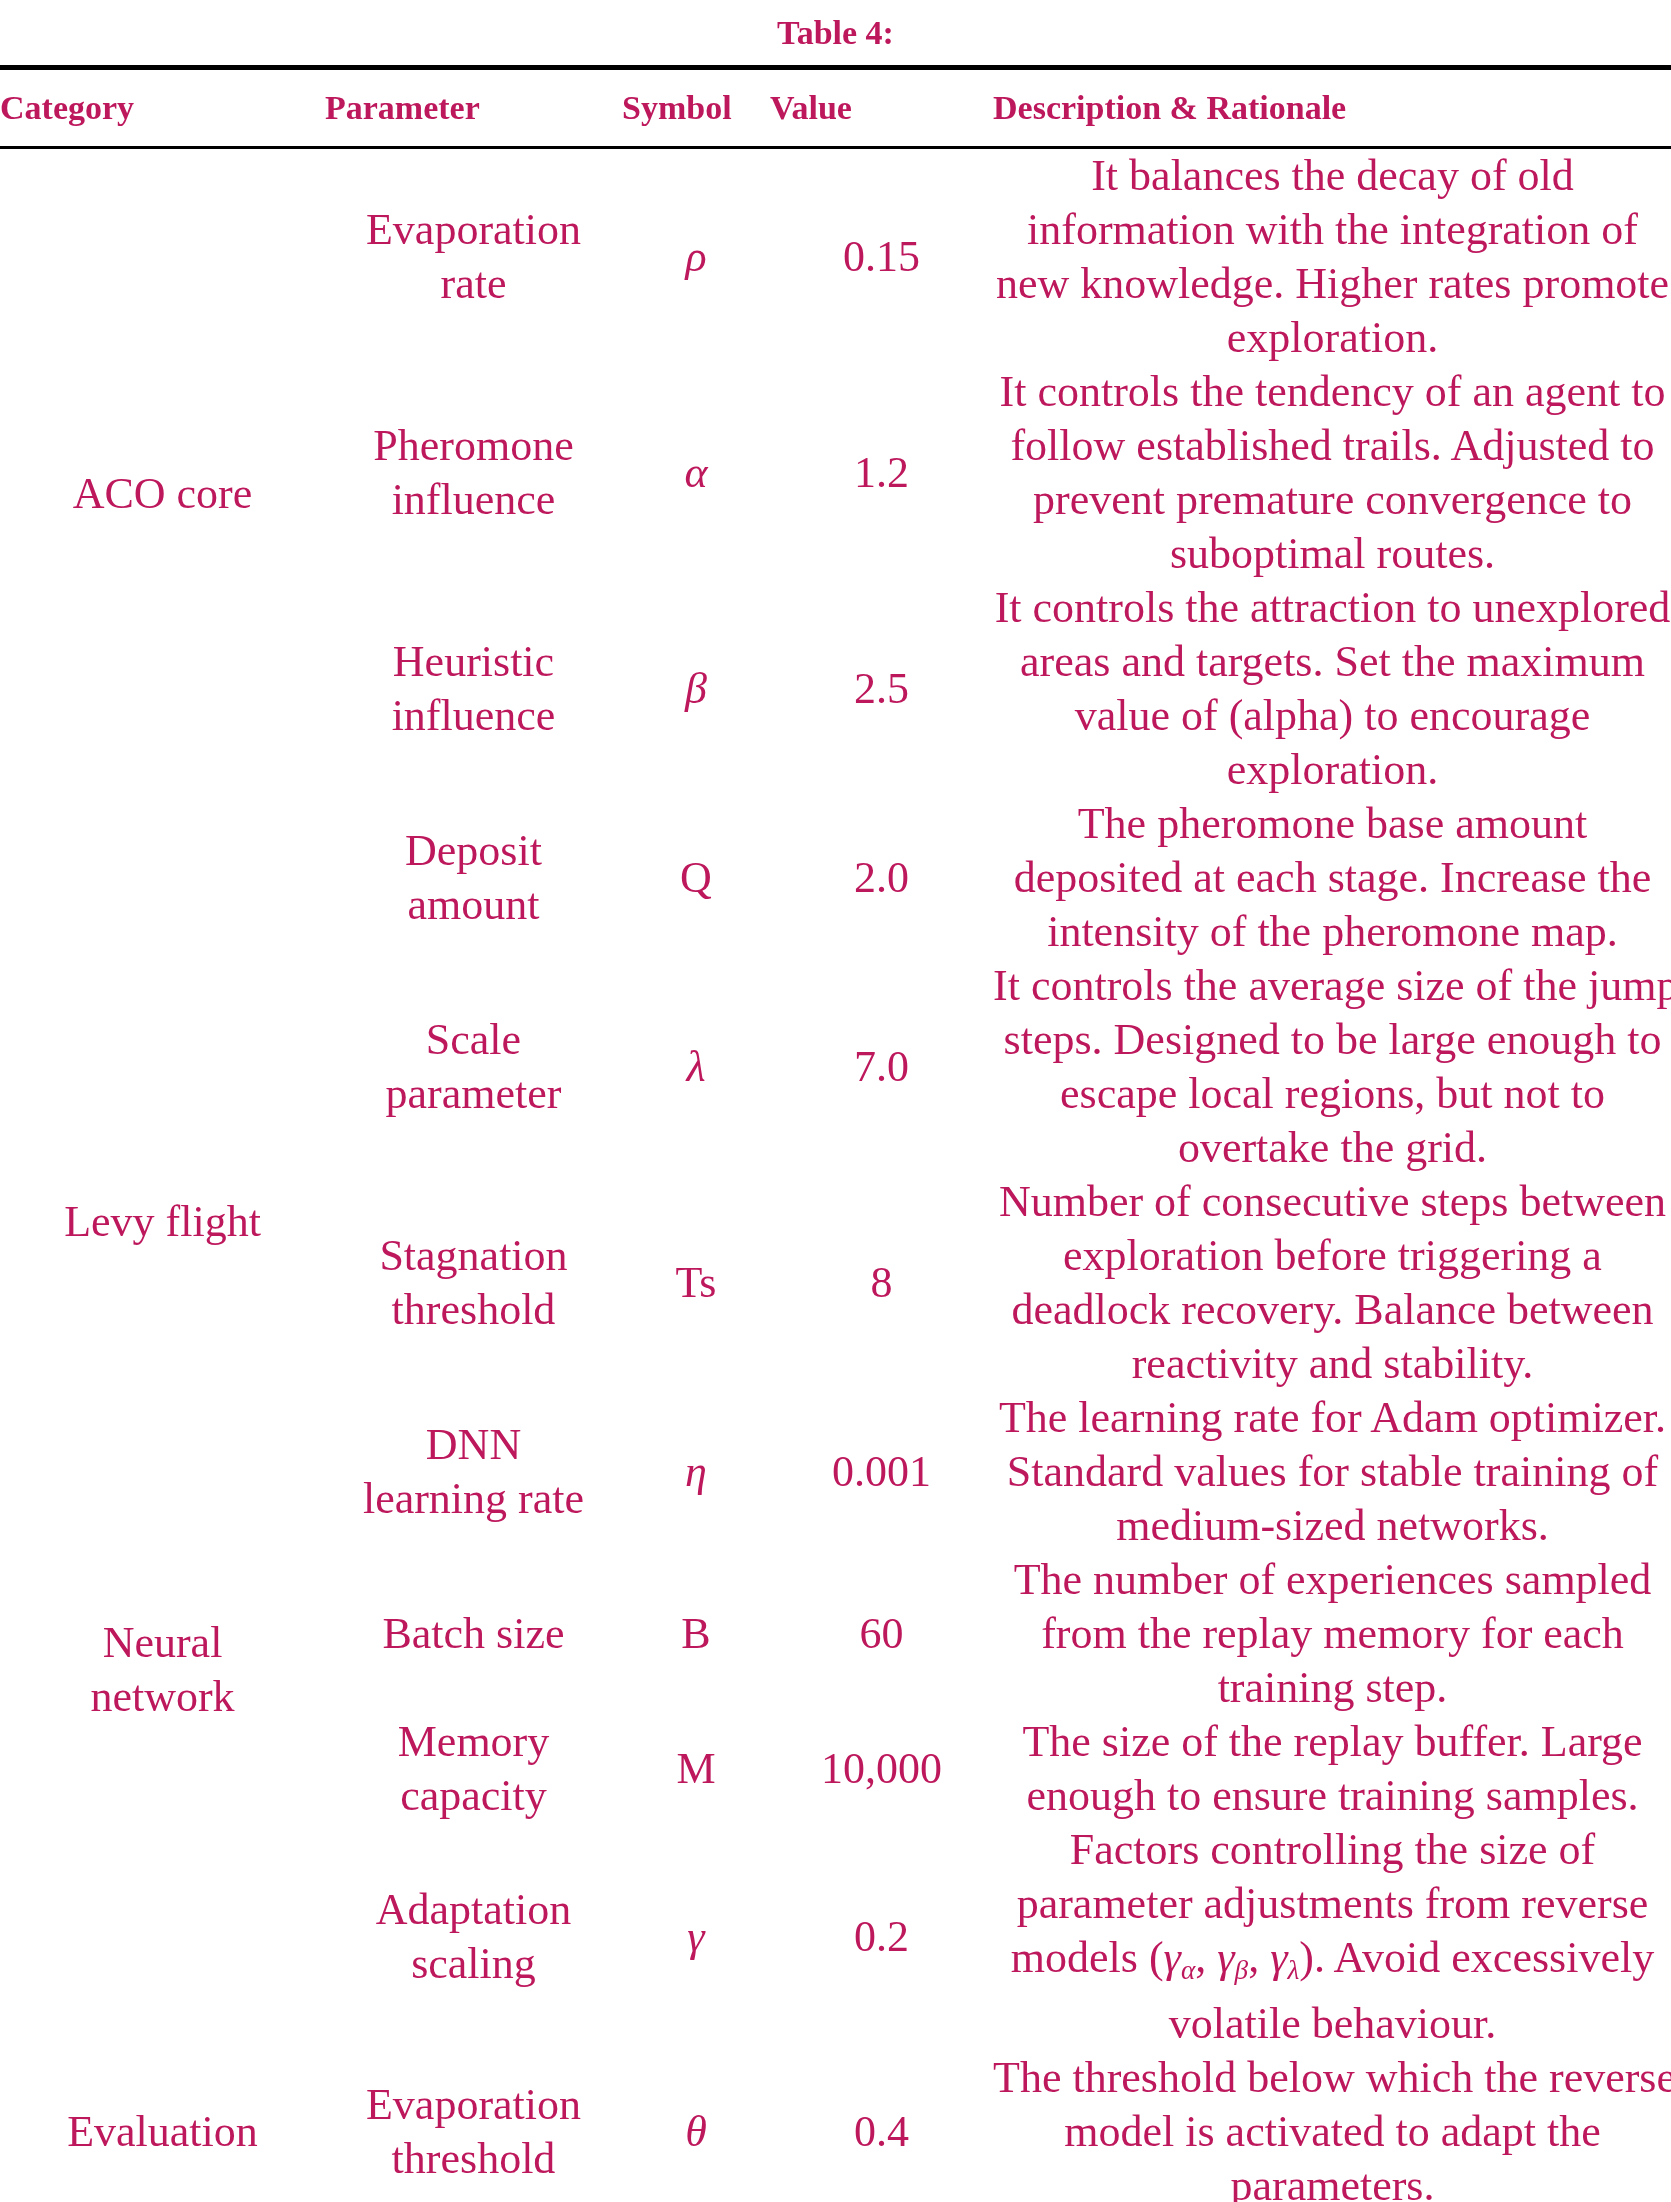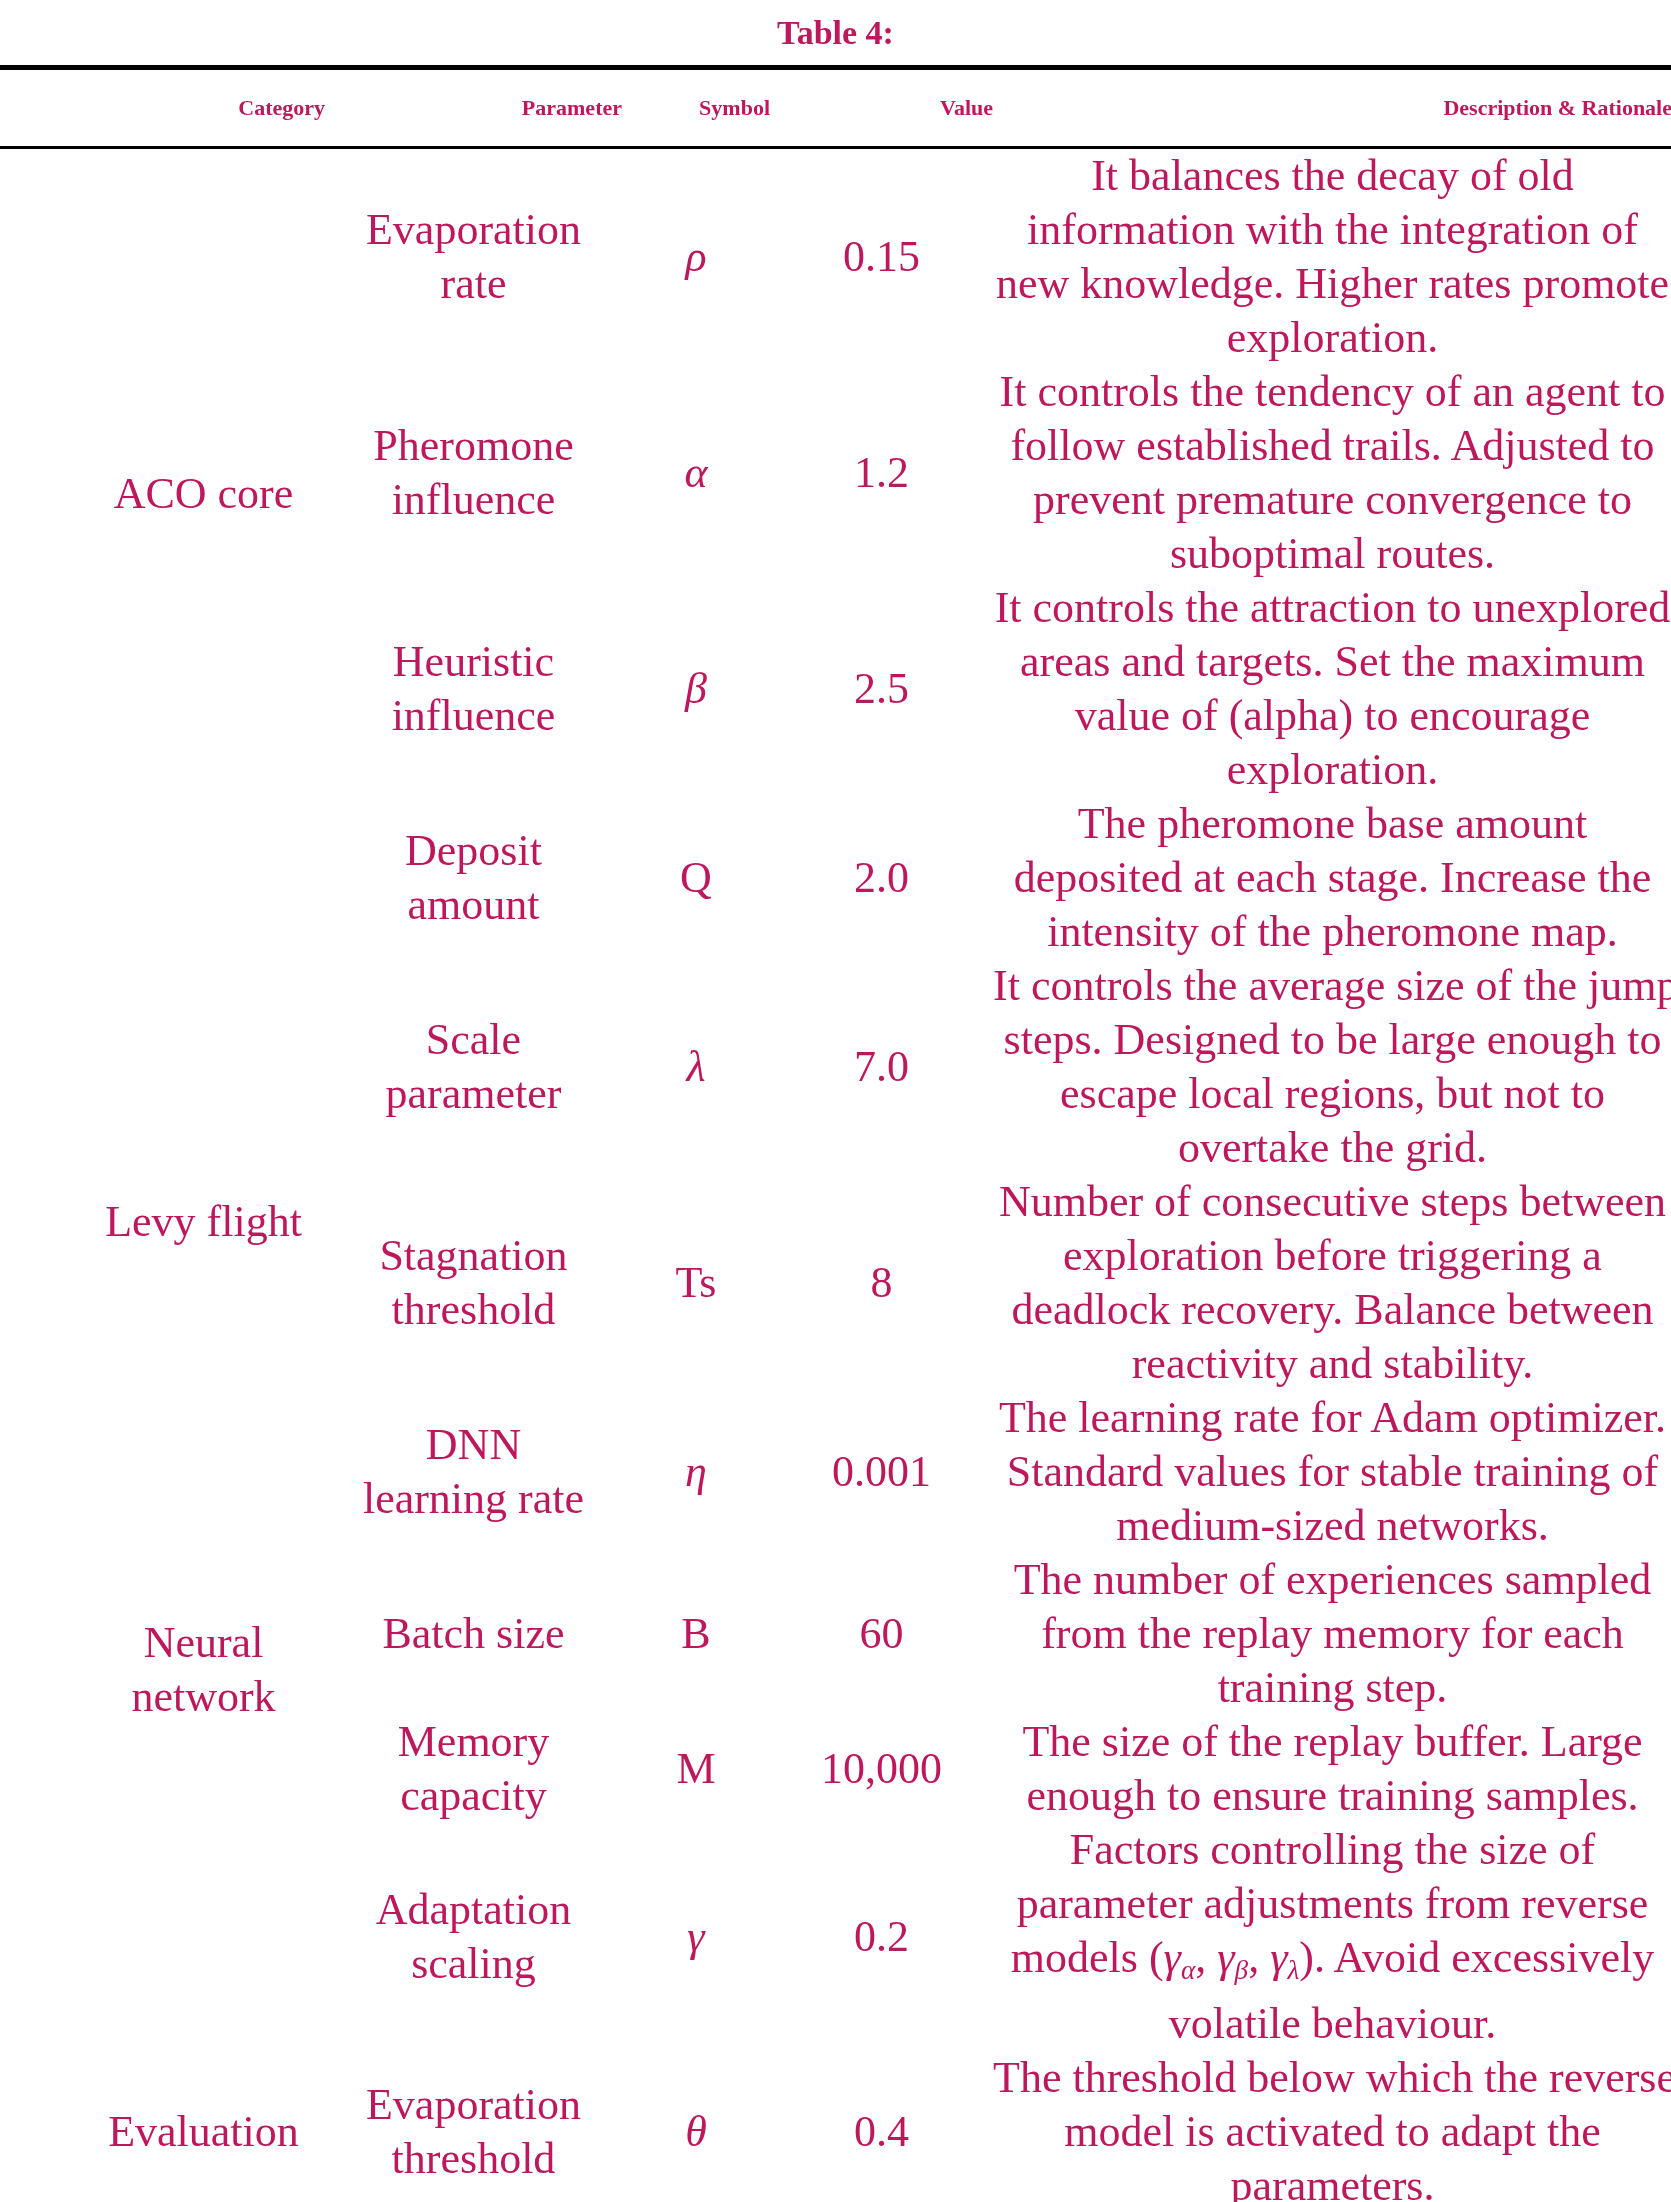--- a/index.html
+++ b/index.html
@@ -27,40 +27,40 @@
   .title .bold { font-weight: bold; }
   table.params {
     width: 1671px;
     border-collapse: collapse;
     table-layout: fixed;
     border-top: 5.6px solid #000;
     border-bottom: 6.5px solid #000;
   }
   thead th {
     height: 76px;
-    font-size: 22px;
+    font-size: 34px;
     font-weight: bold;
-    text-align: right;
+    text-align: left;
     vertical-align: middle;
     border-bottom: 3.7px solid #000;
     padding: 0;
   }
   tbody td {
     padding: 0;
     text-align: center;
     vertical-align: middle;
     font-size: 44px;
     line-height: 54px;
   }
   .cat-line, .param-line, .desc-line {
     display: block;
     white-space: nowrap;
     line-height: 54px;
   }
-  .cat-cell div { display: block; margin-left: 41px; }
+  .cat-cell div { display: block; }
   .cat-0 > .cat-inner { transform: translateY(-60px); }
   .cat-1 > .cat-inner { transform: translateY(47px); }
   .cat-2 > .cat-inner { transform: translateY(-51px); }
   .cat-3 > .cat-inner { transform: translateY(0); }
   .it { font-style: italic; }
   .sub {
     font-size: 0.62em;
     vertical-align: -0.25em;
   }
   .sym { display: inline-block; }

